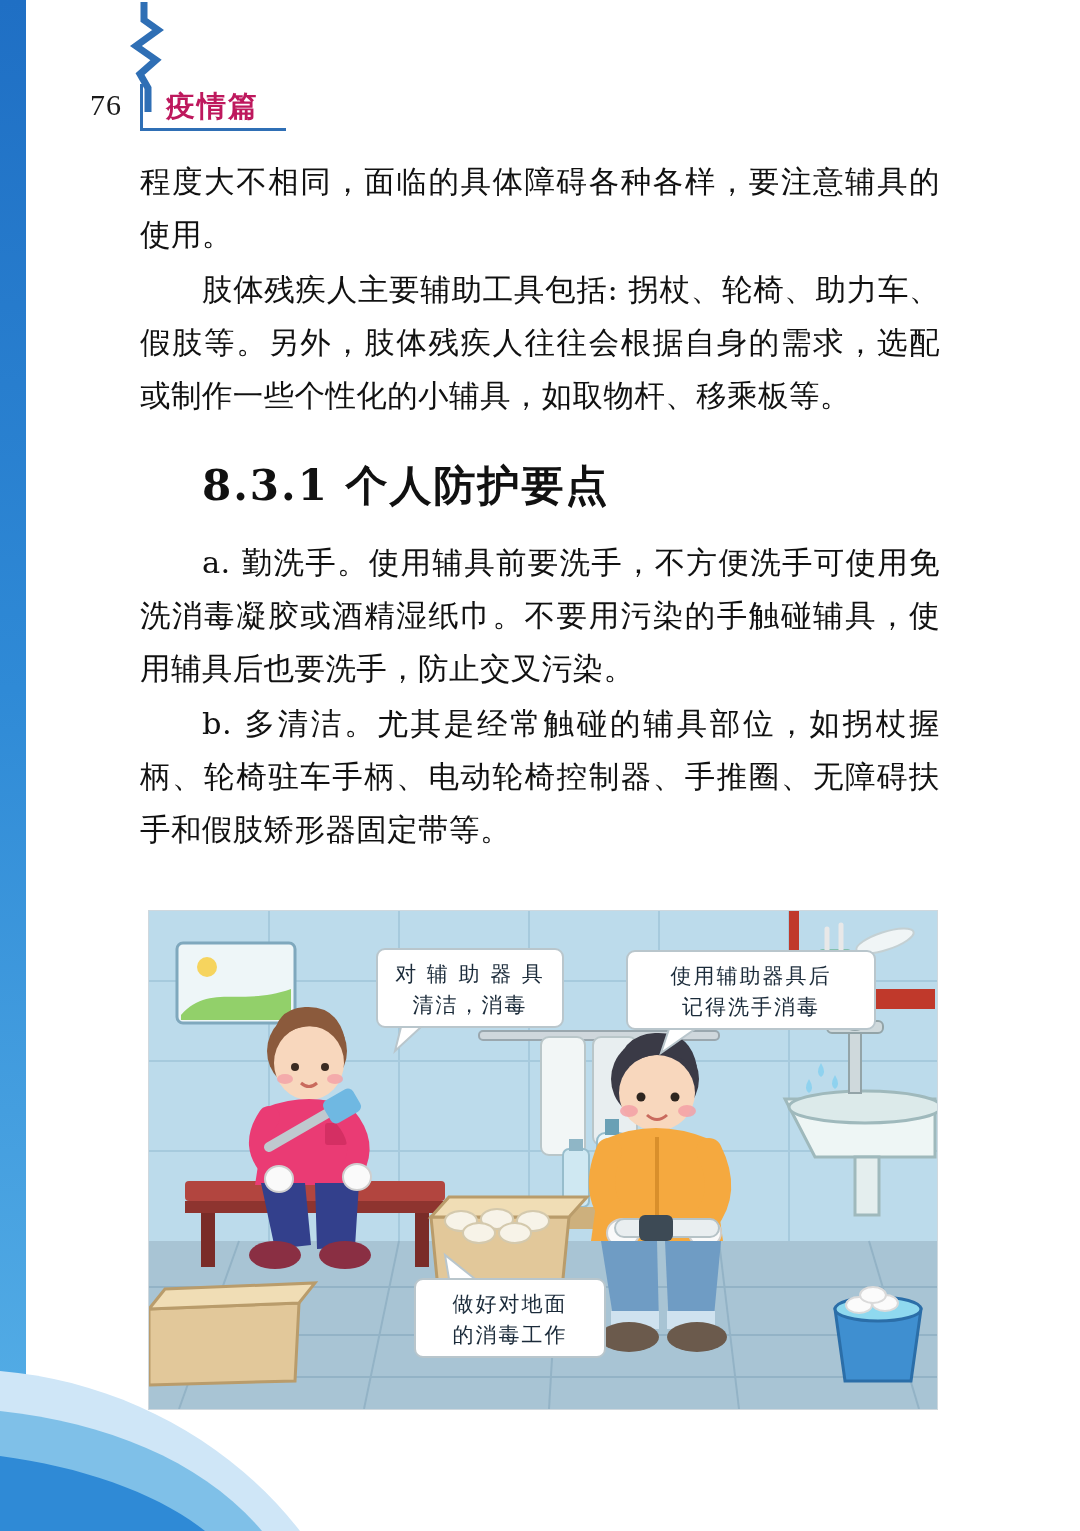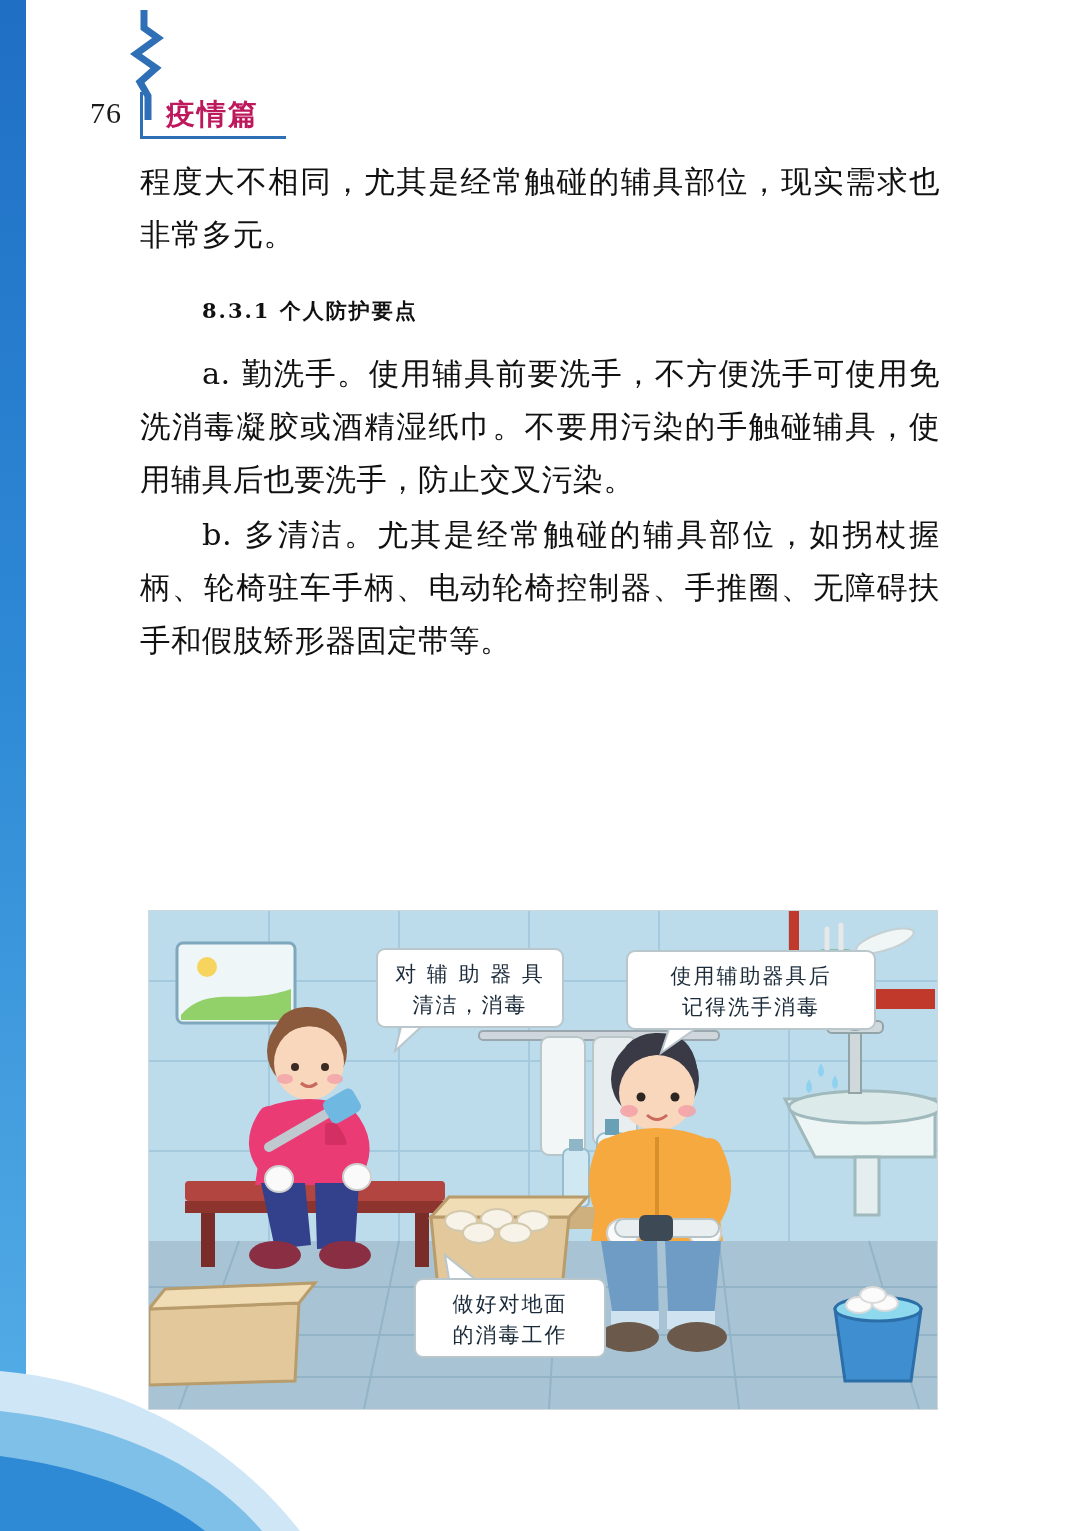--- a/index.html
+++ b/index.html
@@ -32,21 +32,21 @@
     height: 420px;
     overflow: hidden;
     pointer-events: none;
   }
   .corner-swoosh svg { display:block; }
 
   
   .page-header {
     position: absolute;
     left: 0;
-    top: 10px;
+    top: 2px;
     width: 1018px;
     height: 150px;
   }
   .header-rule {
     position: absolute;
     left: 140px;
     top: 126px;
     width: 146px;
     height: 3px;
     background: #2f6fb5;
@@ -97,21 +97,21 @@
     font-size: 30.5px;
     line-height: 53px;
     color: #111111;
     text-align: justify;
     font-family: "DejaVu Serif", "Liberation Serif", serif;
     margin: 0 0 2px 0;
     letter-spacing: 0.4px;
   }
   .indent { text-indent: 62px; }
   .heading {
-    font-size: 21px;
+    font-size: 42px;
     font-weight: bold;
     color: #111111;
     font-family: "DejaVu Serif", "Liberation Serif", serif;
     margin: 36px 0 22px 62px;
     letter-spacing: 2px;
   }
 
   
   .figure {
     position: absolute;
@@ -145,21 +145,22 @@
       <polyline points="26,0 26,18 40,28 18,44 38,58 22,72 30,86 30,110" fill="none" stroke="#2f6fb5" stroke-width="7" stroke-linejoin="miter"></polyline>
     </svg>
   </div>
   <div class="vert-sep"></div>
   <div class="page-number">76</div>
   <div class="chapter-label">疫情篇</div>
   <div class="header-rule"></div>
 </div>
 
 <div class="content">
-  <p class="para">程度大不相同，尤其是经常触碰的辅具部位，现实需求也非常多元。</p>
+  <p class="para">程度大不相同，面临的具体障碍各种各样，要注意辅具的使用。</p>
+  <p class="para indent">肢体残疾人主要辅助工具包括: 拐杖、轮椅、助力车、假肢等。另外，肢体残疾人往往会根据自身的需求，选配或制作一些个性化的小辅具，如取物杆、移乘板等。</p>
 
   <h2 class="heading">8.3.1 个人防护要点</h2>
 
   <p class="para indent">a. 勤洗手。使用辅具前要洗手，不方便洗手可使用免洗消毒凝胶或酒精湿纸巾。不要用污染的手触碰辅具，使用辅具后也要洗手，防止交叉污染。</p>
   <p class="para indent">b. 多清洁。尤其是经常触碰的辅具部位，如拐杖握柄、轮椅驻车手柄、电动轮椅控制器、手推圈、无障碍扶手和假肢矫形器固定带等。</p>
 </div>
 
 <div class="figure">
   <svg width="788" height="498" viewBox="0 0 788 498">
 

